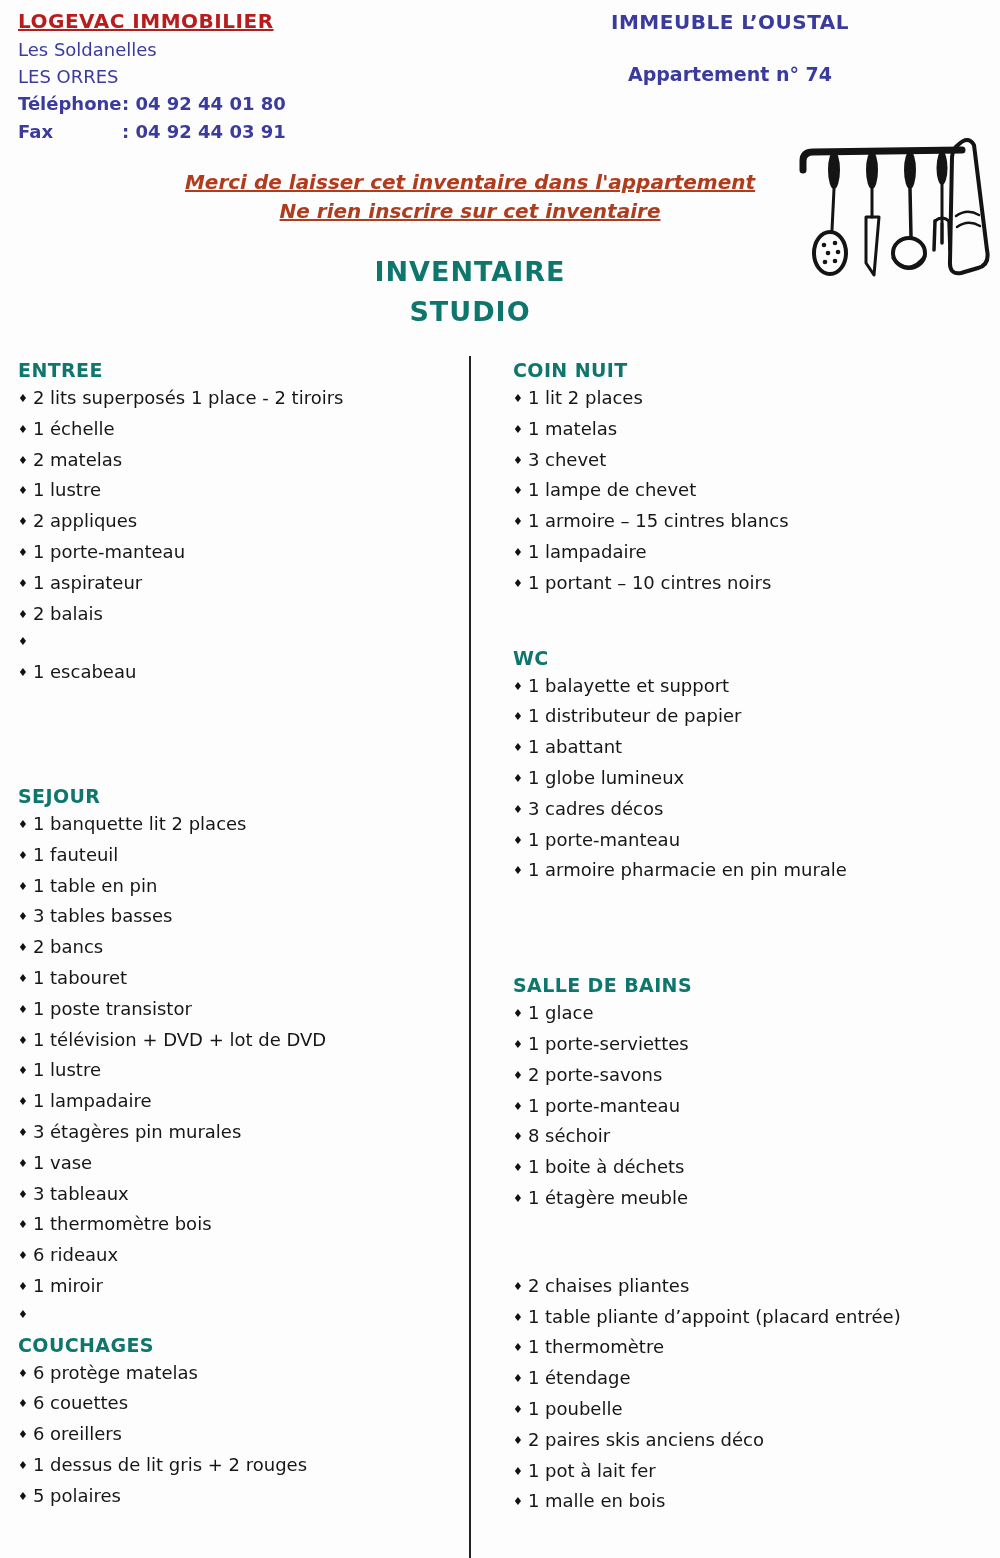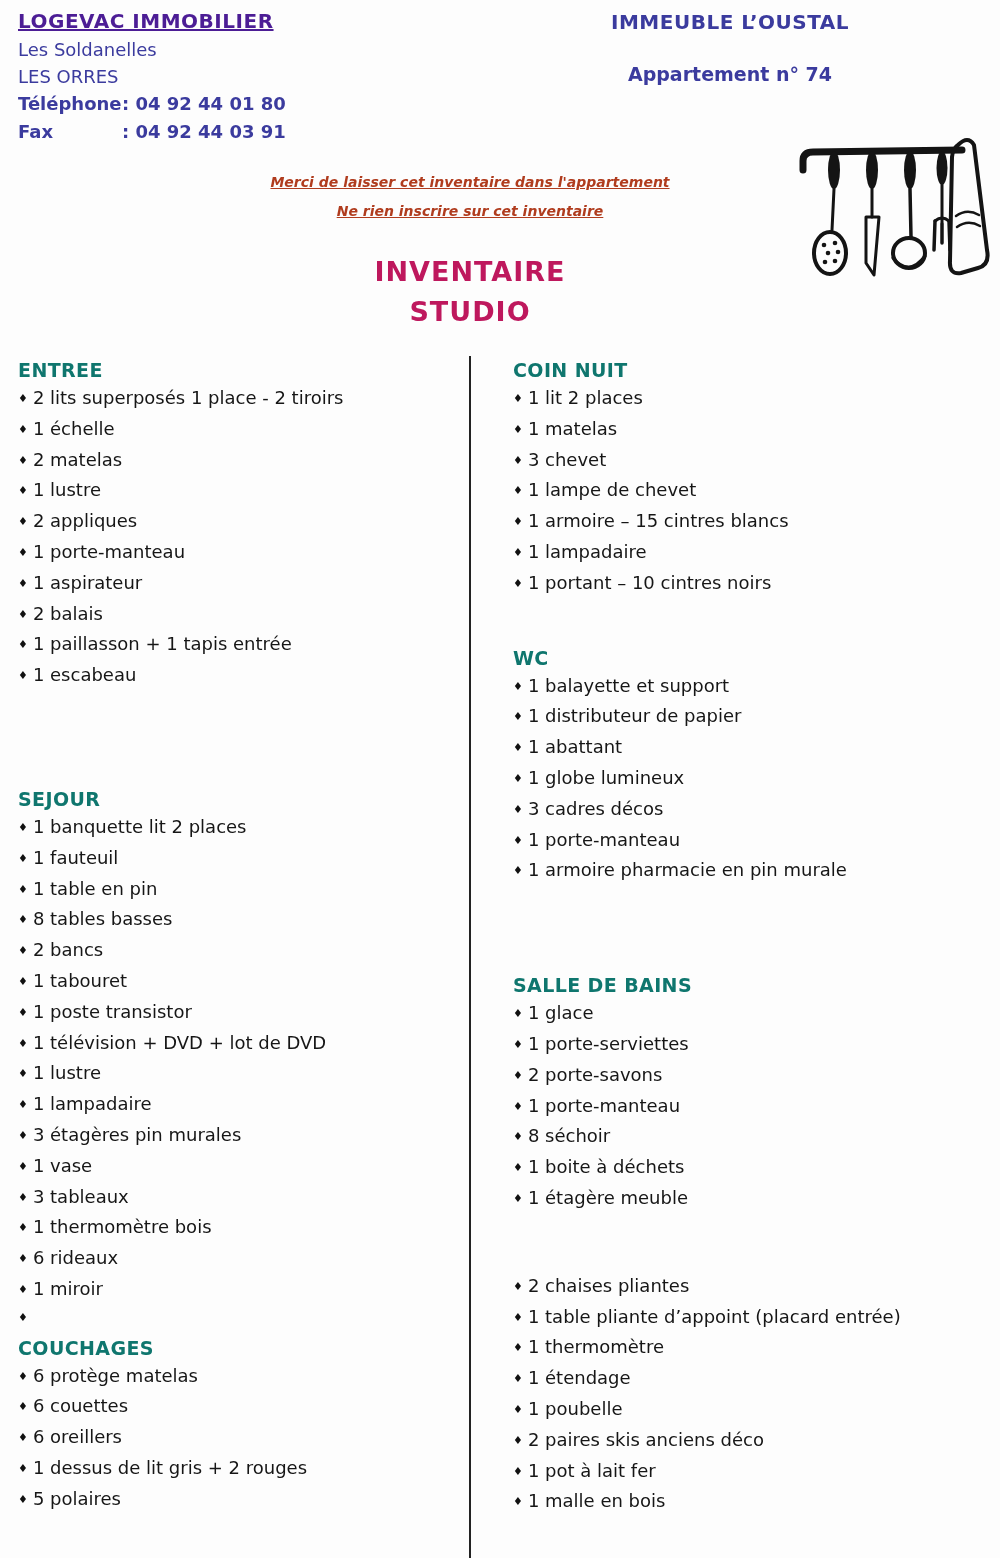--- a/index.html
+++ b/index.html
@@ -10,43 +10,43 @@
     height:1558px;
     background:#fdfdfd;
     font-family:"DejaVu Sans","Liberation Sans",sans-serif;
     color:#1b1b1b;
     overflow:hidden;
   }
 
   
   .header-left{position:absolute;left:18px;top:6px;}
   .agency-name{
-    font-size:20px;font-weight:bold;color:#4c1d95;
+    font-size:20px;font-weight:bold;color:#b91c1c;
     text-decoration:underline;letter-spacing:.5px;line-height:30px;
   }
   .addr-line{font-size:18px;color:#3b3b9e;line-height:27px;}
   .contact-row{display:flex;font-size:18px;font-weight:bold;color:#3b3b9e;line-height:28px;}
   .contact-label{width:104px;flex:0 0 auto;}
 
   
   .header-right{position:absolute;left:565px;top:10px;width:330px;text-align:center;color:#3b3b9e;}
   .building-name{font-size:20px;font-weight:bold;letter-spacing:.5px;}
   .apartment-no{font-size:19px;font-weight:bold;margin-top:29px;}
 
   
   .notice{
     position:absolute;left:0;top:168px;width:940px;text-align:center;
-    color:#b03c1e;font-size:14px;font-weight:bold;font-style:italic;line-height:29px;
+    color:#b03c1e;font-size:20px;font-weight:bold;font-style:italic;line-height:29px;
   }
   .notice-line{text-decoration:underline;}
 
   
   .doc-title{
     position:absolute;left:0;top:252px;width:940px;text-align:center;
-    color:#be185d;font-size:27px;font-weight:bold;letter-spacing:1px;line-height:40px;
+    color:#0f766e;font-size:27px;font-weight:bold;letter-spacing:1px;line-height:40px;
   }
 
   
   .utensils{position:absolute;left:790px;top:124px;}
 
   
   .divider{position:absolute;left:469px;top:356px;width:2px;height:1202px;background:#222;}
   .col{position:absolute;top:356px;}
   .col-left{left:18px;width:435px;}
   .col-right{left:513px;width:475px;}
@@ -187,21 +187,20 @@
     <span class="item-text">1 aspirateur</span>
   </li>
 
   <li class="item">
     <span class="bullet">♦</span>
     <span class="item-text">2 balais</span>
   </li>
 
   <li class="item">
     <span class="bullet">♦</span>
-    <span class="item-text">1 paillasson + 1 tapis entrée</span>
   </li>
 
   <li class="item">
     <span class="bullet">♦</span>
     <span class="item-text">1 escabeau</span>
   </li>
 </ul>
   </section>
 
   <section class="section">
@@ -217,21 +216,21 @@
     <span class="item-text">1 fauteuil</span>
   </li>
 
   <li class="item">
     <span class="bullet">♦</span>
     <span class="item-text">1 table en pin</span>
   </li>
 
   <li class="item">
     <span class="bullet">♦</span>
-    <span class="item-text">8 tables basses</span>
+    <span class="item-text">3 tables basses</span>
   </li>
 
   <li class="item">
     <span class="bullet">♦</span>
     <span class="item-text">2 bancs</span>
   </li>
 
   <li class="item">
     <span class="bullet">♦</span>
     <span class="item-text">1 tabouret</span>

